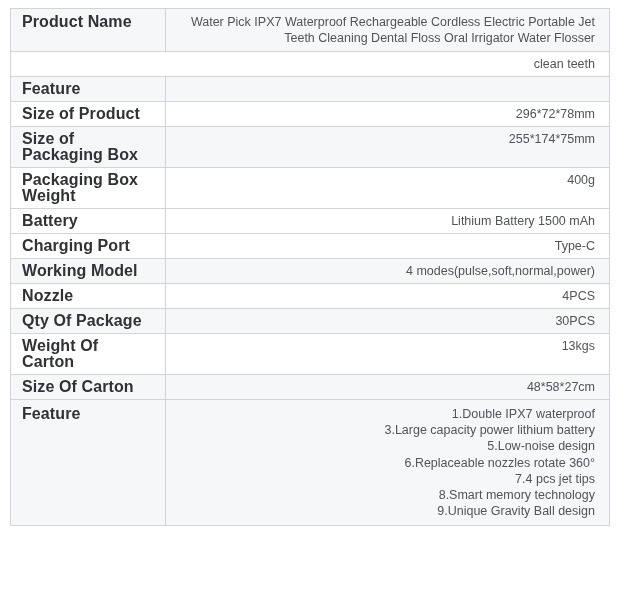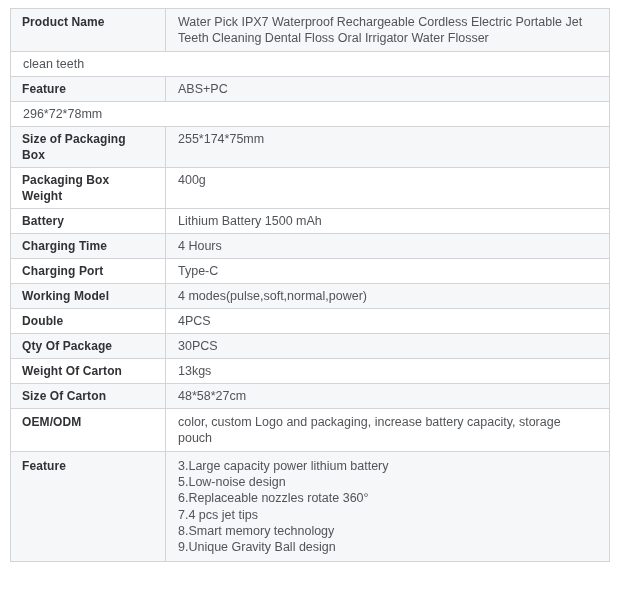--- a/index.html
+++ b/index.html
@@ -34,28 +34,29 @@
   .cell {
     font-size: 12.5px;
     line-height: 16px;
   }
   .cell.label {
     width: 155px;
     flex: 0 0 155px;
     border-right: 1px solid var(--border);
     padding: 4px 16px 4px 11px;
     font-weight: bold;
-    font-size: 12px;
+    font-size: 16px;
     color: var(--label-text);
     letter-spacing: 0.1px;
   }
   .cell.value {
     flex: 1;
     padding: 4px 14px 4px 12px;
     color: var(--value-text);
+    text-align: right;
   }
   .row.tall .cell.label,
   .row.tall .cell.value { padding-top: 5px; padding-bottom: 5px; }
   .row.feature-row .cell.label,
   .row.feature-row .cell.value { padding-top: 6px; padding-bottom: 6px; }
   .feature-line { line-height: 16.2px; }
 </style>
 </head>
 <body>
 
@@ -65,86 +66,79 @@
     <div class="cell label">Product Name</div>
     <div class="cell value">Water Pick IPX7 Waterproof Rechargeable Cordless Electric Portable Jet Teeth Cleaning Dental Floss Oral Irrigator Water Flosser</div>
   </div>
 
   <div class="row">
     <div class="cell value">clean teeth</div>
   </div>
 
   <div class="row odd">
     <div class="cell label">Feature</div>
-    <div class="cell value">ABS+PC</div>
   </div>
 
   <div class="row">
+    <div class="cell label">Size of Product</div>
     <div class="cell value">296*72*78mm</div>
   </div>
 
   <div class="row odd">
     <div class="cell label">Size of Packaging Box</div>
     <div class="cell value">255*174*75mm</div>
   </div>
 
   <div class="row">
     <div class="cell label">Packaging Box Weight</div>
     <div class="cell value">400g</div>
   </div>
 
 
   <div class="row">
     <div class="cell label">Battery</div>
     <div class="cell value">Lithium Battery 1500 mAh</div>
   </div>
 
-  <div class="row odd">
-    <div class="cell label">Charging Time</div>
-    <div class="cell value">4 Hours</div>
-  </div>
 
   <div class="row">
     <div class="cell label">Charging Port</div>
     <div class="cell value">Type-C</div>
   </div>
 
   <div class="row odd">
     <div class="cell label">Working Model</div>
     <div class="cell value">4 modes(pulse,soft,normal,power)</div>
   </div>
 
   <div class="row">
-    <div class="cell label">Double</div>
+    <div class="cell label">Nozzle</div>
     <div class="cell value">4PCS</div>
   </div>
 
   <div class="row odd">
     <div class="cell label">Qty Of Package</div>
     <div class="cell value">30PCS</div>
   </div>
 
   <div class="row">
     <div class="cell label">Weight Of Carton</div>
     <div class="cell value">13kgs</div>
   </div>
 
   <div class="row odd">
     <div class="cell label">Size Of Carton</div>
     <div class="cell value">48*58*27cm</div>
   </div>
 
-  <div class="row tall">
-    <div class="cell label">OEM/ODM</div>
-    <div class="cell value">color, custom Logo and packaging, increase battery capacity, storage pouch</div>
-  </div>
 
   <div class="row odd feature-row">
     <div class="cell label">Feature</div>
     <div class="cell value">
+      <div class="feature-line">1.Double IPX7 waterproof</div>
       <div class="feature-line">3.Large capacity power lithium battery</div>
       <div class="feature-line">5.Low-noise design</div>
       <div class="feature-line">6.Replaceable nozzles rotate 360°</div>
       <div class="feature-line">7.4 pcs jet tips</div>
       <div class="feature-line">8.Smart memory technology</div>
       <div class="feature-line">9.Unique Gravity Ball design</div>
     </div>
   </div>
 
 </div>

